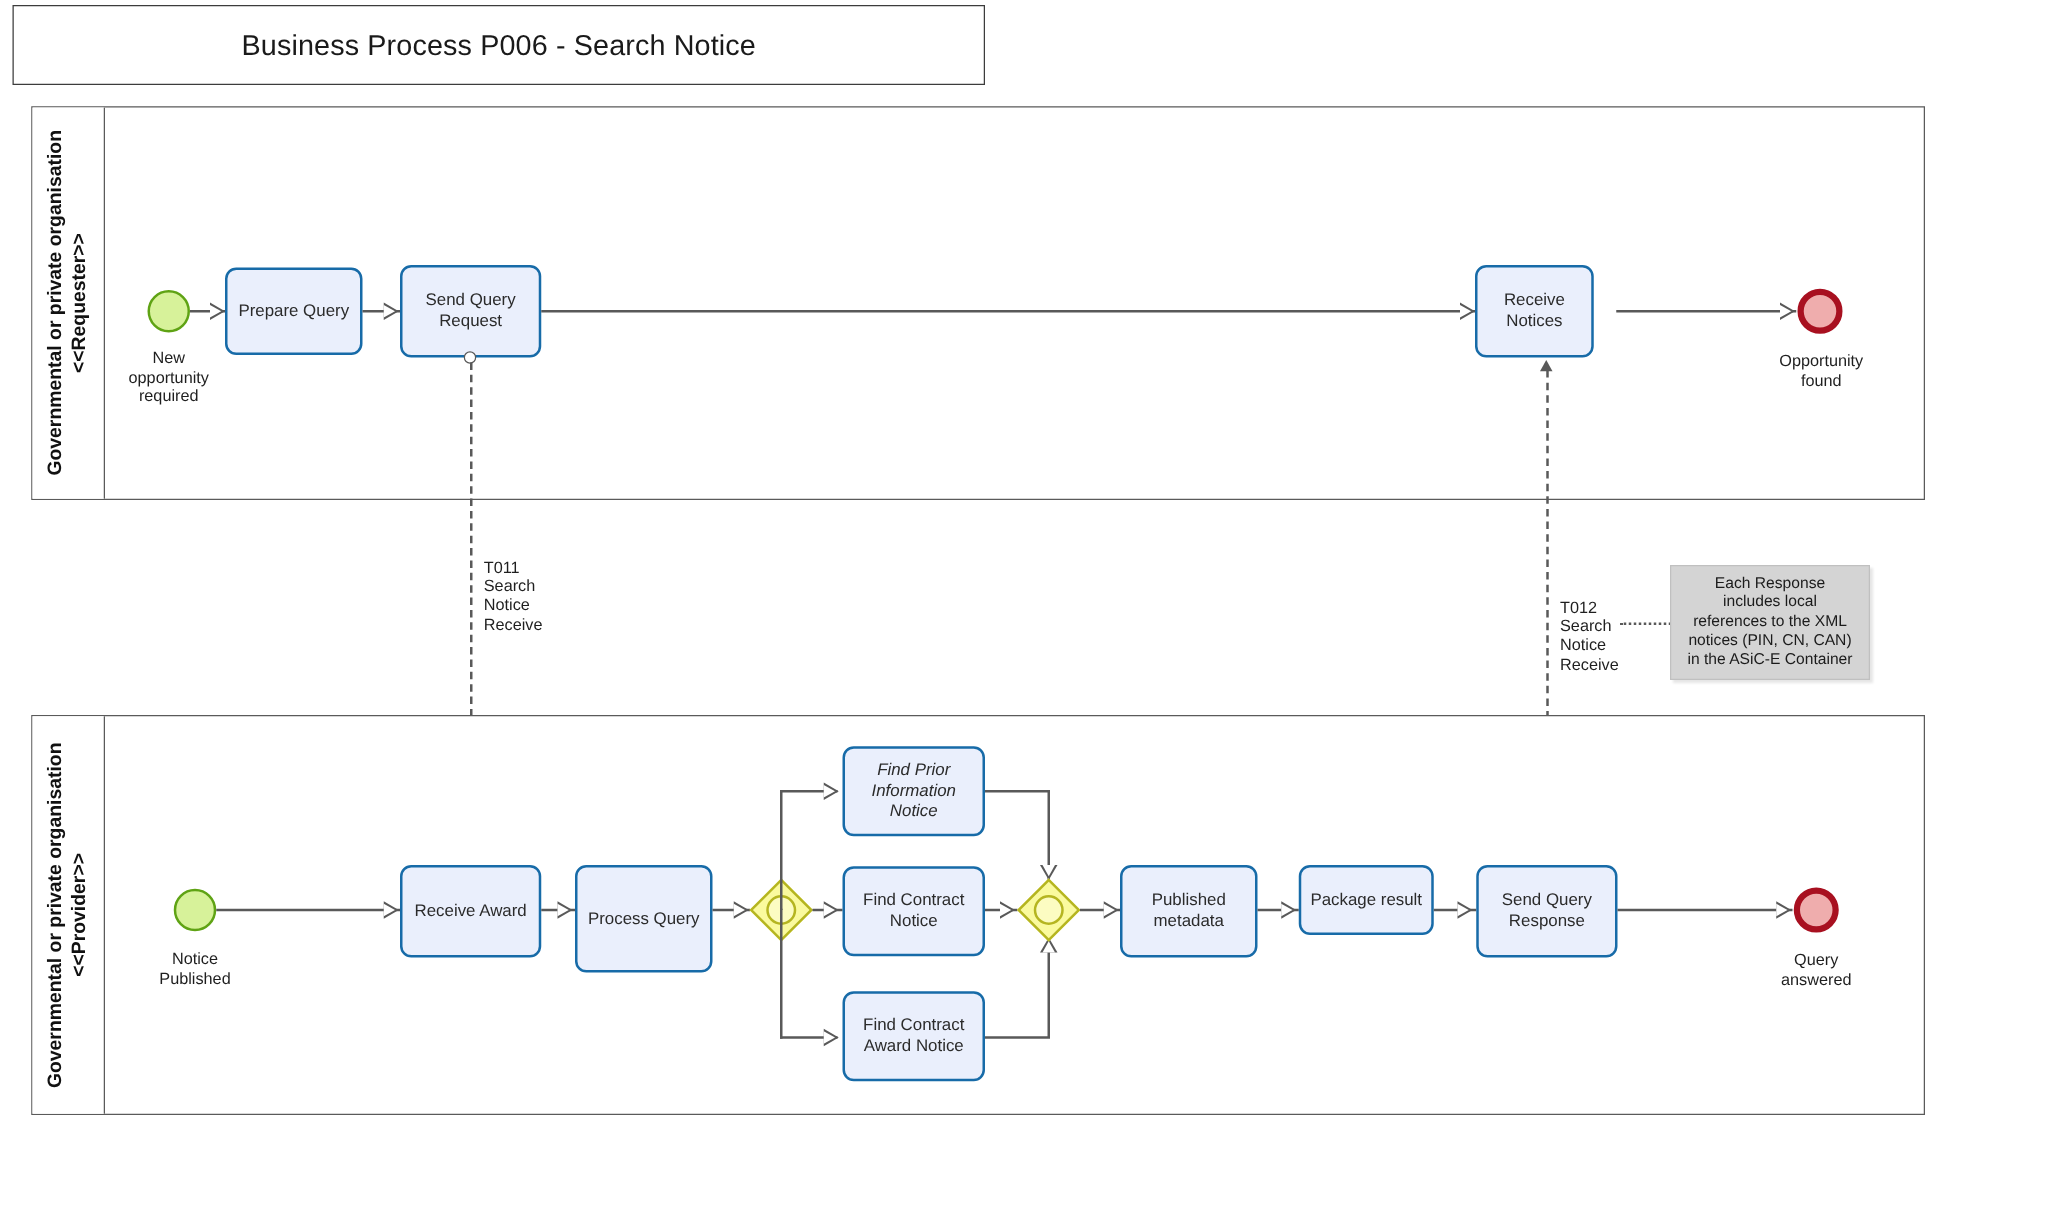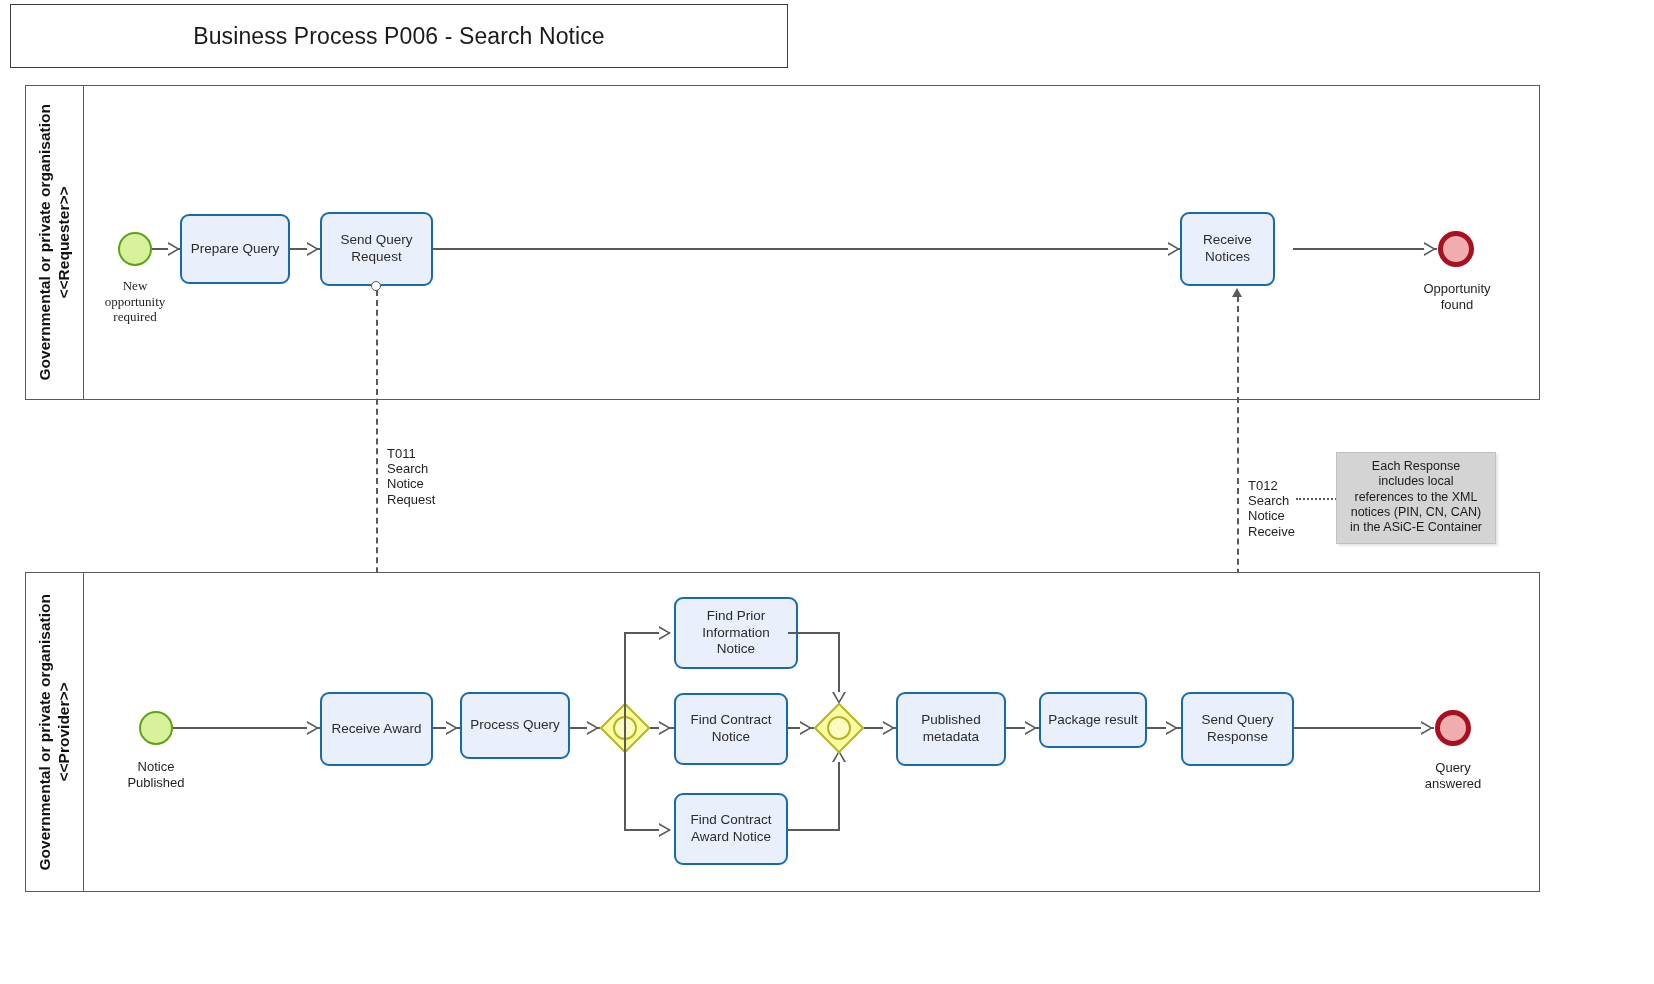--- a/index.html
+++ b/index.html
@@ -246,21 +246,21 @@
   </div>
 
   <div class="pool" style="left:25px; top:85px; width:1515px; height:315px;">
     <div class="lane-header">
       <div class="lane-label">Governmental or private organisation
 &lt;&lt;Requester&gt;&gt;</div>
     </div>
   </div>
 
   <div class="event start" style="left:118px; top:232px; width:34px; height:34px;"></div>
-  <div class="event-label" style="left:77px; top:278px; width:116px;font-family:Liberation Serif, serif;">New
+  <div class="event-label" style="left:77px; top:278px; width:116px;">New
 opportunity
 required</div>
 
   <div class="line-h" style="left:152px; top:248px; width:28px;"></div>
   <div class="arrow-r" style="left:168px; top:242px;"></div>
 
   <div class="task" style="left:180px; top:214px; width:110px; height:70px;">Prepare Query</div>
 
   <div class="line-h" style="left:290px; top:248px; width:30px;"></div>
   <div class="arrow-r" style="left:307px; top:242px;"></div>
@@ -279,21 +279,21 @@
   <div class="event end" style="left:1438px; top:231px; width:36px; height:36px;"></div>
   <div class="event-label" style="left:1396px; top:281px; width:122px;">Opportunity
 found</div>
 
   <div class="msg-origin" style="left:371px; top:281px;"></div>
   <div class="dash-v" style="left:376px; top:290px; height:392px;"></div>
   <div class="msg-arrow-d" style="left:371px; top:676px;"></div>
   <div class="flow-label" style="left:387px; top:446px; width:90px;">T011
 Search
 Notice
-Request</div>
+Receive</div>
 
   <div class="msg-origin" style="left:1232px; top:683px;"></div>
   <div class="dash-v" style="left:1237px; top:296px; height:390px;"></div>
   <div class="msg-arrow-u" style="left:1232px; top:288px;"></div>
   <div class="flow-label" style="left:1248px; top:478px; width:95px;">T012
 Search
 Notice
 Receive</div>
 
   <div class="dash-h" style="left:1296px; top:498px; width:44px;"></div>
@@ -312,36 +312,36 @@
 Published</div>
 
   <div class="line-h" style="left:173px; top:727px; width:147px;"></div>
   <div class="arrow-r" style="left:307px; top:721px;"></div>
 
   <div class="task" style="left:320px; top:692px; width:113px; height:74px;">Receive Award</div>
 
   <div class="line-h" style="left:433px; top:727px; width:27px;"></div>
   <div class="arrow-r" style="left:446px; top:721px;"></div>
 
-  <div class="task" style="left:460px; top:692px; width:110px; height:67px;">Process Query</div>
+  <div class="task" style="left:460px; top:692px; width:110px; height:86px;">Process Query</div>
 
   <div class="line-h" style="left:570px; top:727px; width:30px;"></div>
   <div class="arrow-r" style="left:587px; top:721px;"></div>
 
   <div class="gateway" style="left:600px; top:703px;">
     <div class="gw-diamond"></div>
     <div class="gw-ring"></div>
   </div>
 
   <div class="line-v" style="left:624px; top:632px; height:96px;"></div>
   <div class="line-v" style="left:624px; top:727px; height:104px;"></div>
 
   <div class="line-h" style="left:624px; top:632px; width:46px;"></div>
   <div class="arrow-r" style="left:659px; top:626px;"></div>
-  <div class="task" style="left:674px; top:597px; width:124px; height:72px;">Find Prior
+  <div class="task" style="left:674px; top:597px; width:114px; height:72px;font-style:italic;">Find Prior
 Information
 Notice</div>
 
   <div class="line-h" style="left:650px; top:727px; width:24px;"></div>
   <div class="arrow-r" style="left:659px; top:721px;"></div>
   <div class="task" style="left:674px; top:693px; width:114px; height:72px;">Find Contract
 Notice</div>
 
   <div class="line-h" style="left:624px; top:829px; width:46px;"></div>
   <div class="arrow-r" style="left:659px; top:823px;"></div>

